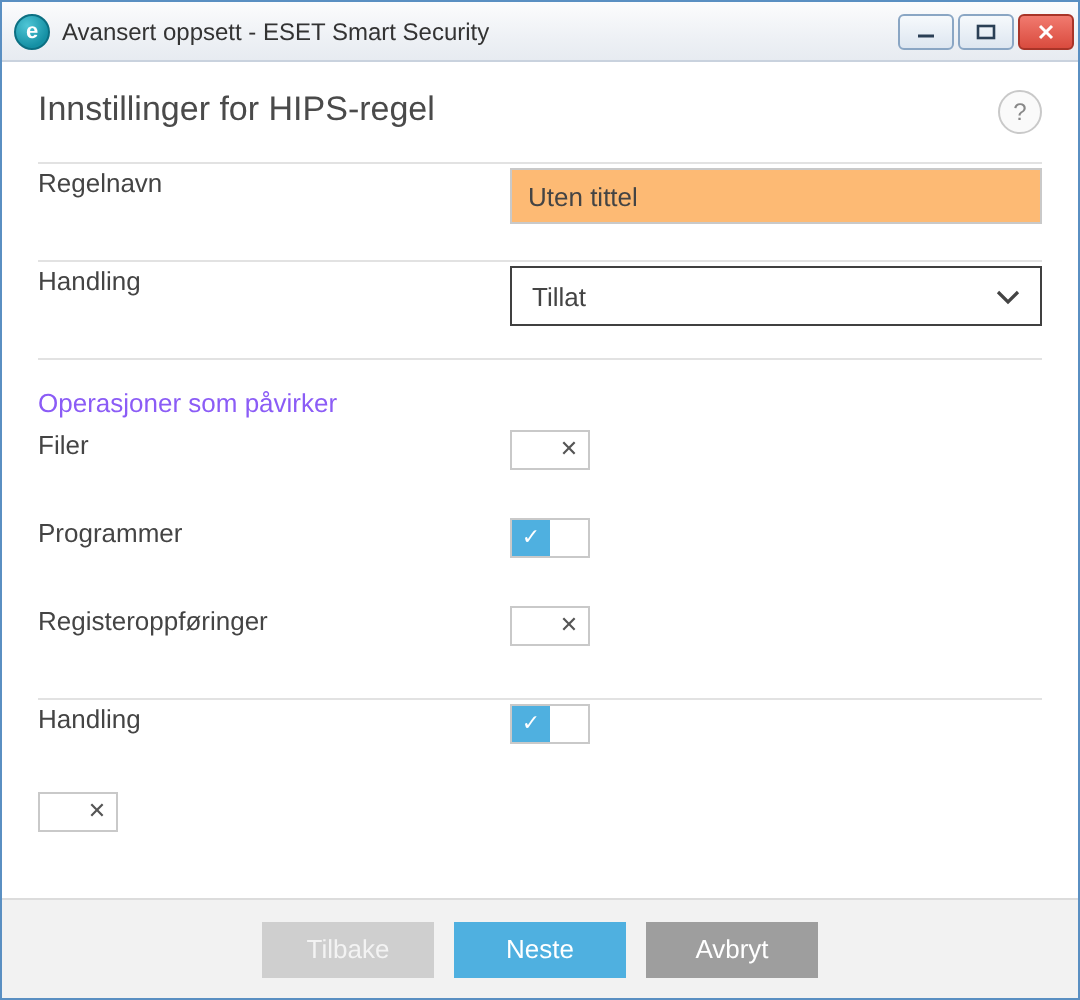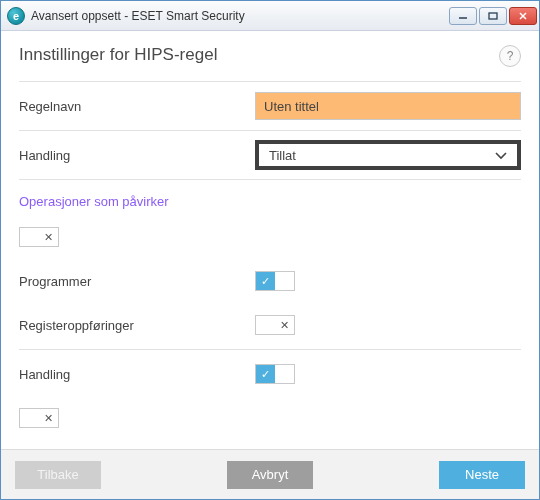--- a/index.html
+++ b/index.html
@@ -52,37 +52,37 @@
   .header h1 { font-size: 17px; font-weight: 400; color: #4a4a4a; }
   .help-btn {
     width: 22px; height: 22px; border-radius: 50%;
     border: 1px solid #c9c9c9; background: #fafafa;
     color: #888; font-size: 12px; display:flex; align-items:center; justify-content:center;
   }
 
   
   .content { flex:1; padding: 0 18px; overflow:auto; }
   .row {
-    display: flex; align-items: center;
+    display: flex; 
     min-height: 44px;
     font-size: 13px; color: #444;
   }
   .row .label { width: 236px; }
   .row .control { flex:1; }
   .divider { height:1px; background:#e2e2e2; margin: 2px 0; }
   .section-label { font-size: 13px; color: #8b5cf6; padding: 12px 0 6px 0; }
 
   input.text {
     width: 100%; height: 28px;
     border: 1px solid #c9c9c9; padding: 0 8px;
     font-size: 13px; color: #444; background:#fdba74;
   }
   .select {
     width: 100%; height: 30px;
-    border: 4px solid #404040;
+    border: 1px solid #404040;
     display:flex; align-items:center; justify-content:space-between;
     padding: 0 10px; font-size: 13px; color:#444; background:#fff;
   }
   .select .chev { color:#555; }
 
   
   .toggle {
     width: 40px; height: 20px;
     border: 1px solid #c9c9c9;
     display: flex; background:#fff;
@@ -93,22 +93,22 @@
   .toggle.on .half.right { background:#fff; }
   .toggle.off .half.left { background:#fff; }
   .toggle.off .half.right { background:#fff; color:#555; }
   .toggle .check, .toggle .x { font-size:11px; line-height:1; }
 
   
   .footer {
     height: 50px;
     background: #f2f2f2;
     border-top: 1px solid #dcdcdc;
-    display:flex; align-items:center; justify-content:space-between;
-    gap: 10px; padding: 0 14px;
+    display:flex; align-items:center; justify-content:center;
+    gap: 10px; padding: 0 2px;
   }
   .btn {
     min-width: 86px; height: 28px;
     display:flex; align-items:center; justify-content:center;
     font-size: 13px; color:#fff;
     background:#9e9e9e; border:none;
   }
   .btn.primary { background:#4fb0e0; }
   .btn.disabled { background:#cfcfcf; color:#f3f3f3; }
 </style>
@@ -170,20 +170,21 @@
           </span>
         </div>
       </div>
     </div>
 
     <div class="divider"></div>
 
     <div class="section-label">Operasjoner som påvirker</div>
 
     <div class="row">
+      <div class="label">Filer</div>
       <div class="control">
         <div class="toggle off">
           <div class="half left">
               <span class="check" style="visibility: hidden;">✓</span>
             </div>
           <div class="half right">
               <span class="x" style="visibility: visible;">✕</span>
             </div>
         </div>
       </div>
@@ -248,17 +249,17 @@
 
     <div class="row">
       
       
     </div>
 
   </div>
 
   <div class="footer">
     <button class="btn disabled">Tilbake</button>
+    <button class="btn primary">Neste</button>
     <button class="btn">Avbryt</button>
-    <button class="btn primary">Neste</button>
   </div>
 
 </div>
 
 </body></html>

